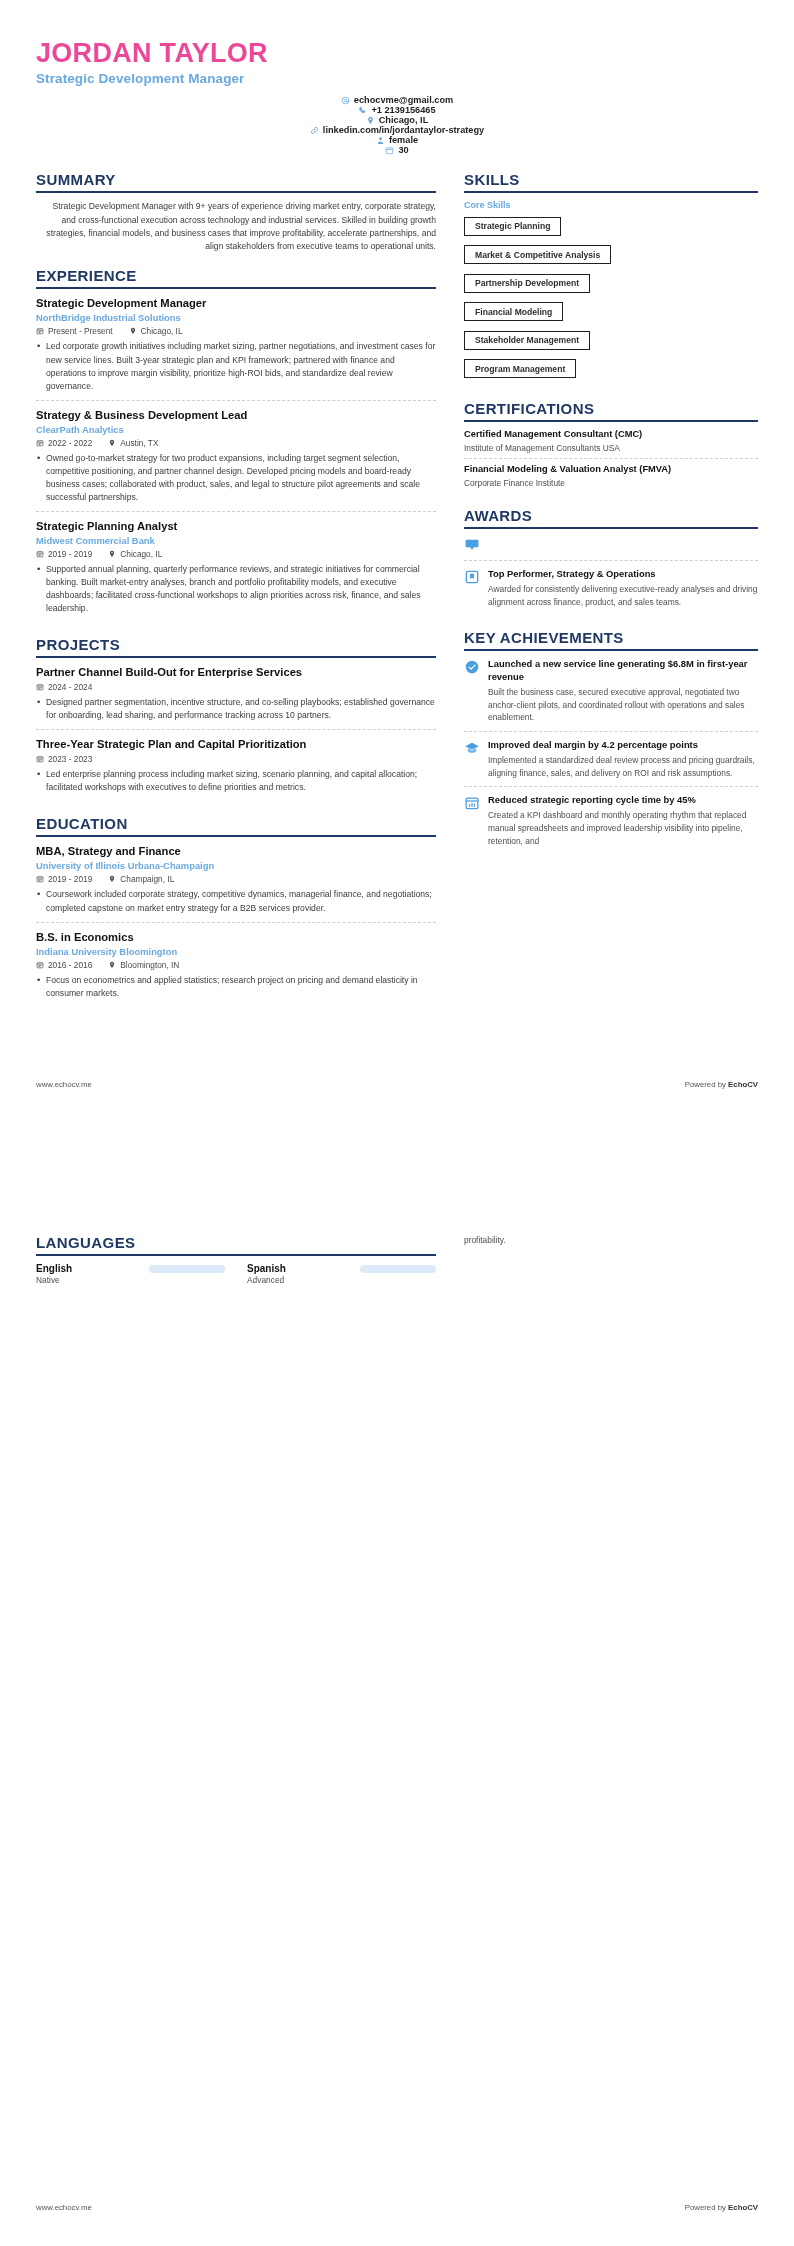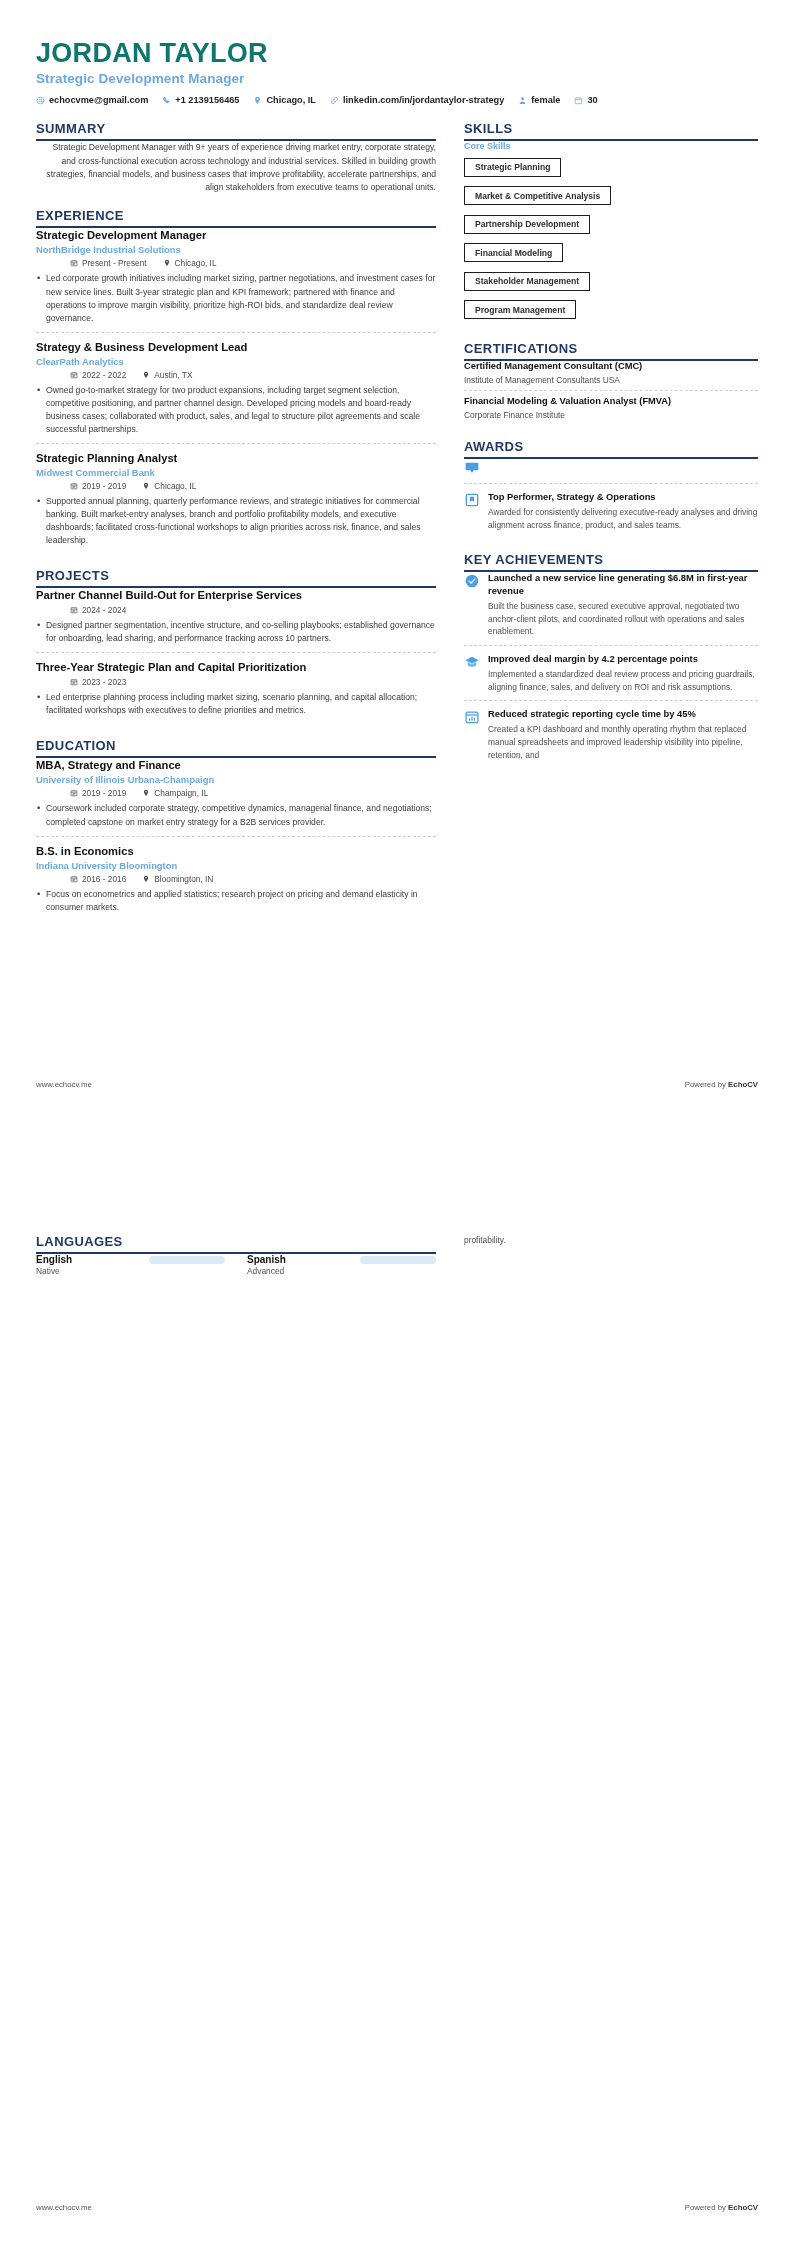--- a/index.html
+++ b/index.html
@@ -17,75 +17,77 @@
     background: #ffffff;
     padding: 38px 36px 0 36px;
   }
   .page + .page { border-top: 1px solid #ffffff; }
 
   
   .hdr-name {
     font-size: 27px;
     font-weight: 700;
     letter-spacing: 0.3px;
-    color: #0f766e;
+    color: #ec4899;
     line-height: 1.12;
   }
   .hdr-title {
     font-size: 13.5px;
     font-weight: 700;
     color: #6aa9e0;
     margin-top: 3px;
     letter-spacing: 0.1px;
   }
   .contact-row {
     display: flex;
     flex-wrap: wrap;
     align-items: center;
     gap: 0 14px;
     margin-top: 9px;
     font-size: 9.2px;
     font-weight: 700;
     color: #1f1f1f;
+    flex-direction: column;
   }
   .contact-item { display: flex; align-items: center; gap: 4px; white-space: nowrap; }
   .ci-ico { display: inline-flex; width: 9px; height: 9px; color: #6aa9e0; flex: 0 0 9px; }
   .ci-ico svg { width: 9px; height: 9px; display: block; }
 
   
   .cols { display: flex; gap: 28px; margin-top: 16px; align-items: flex-start; }
   .col-left { width: 400px; flex: 0 0 400px; }
   .col-right { width: 294px; flex: 0 0 294px; }
 
   
   .sec { margin-bottom: 14px; }
   .sec-h {
-    font-size: 13px;
+    font-size: 15px;
     font-weight: 700;
     color: #1f3864;
     letter-spacing: 0.4px;
     padding-bottom: 3px;
     border-bottom: 2px solid #1f3864;
+    margin-bottom: 7px;
   }
 
   .summary-text {
     font-size: 8.6px;
     line-height: 1.55;
     color: #3b3b3b;
     text-align: right;
   }
 
   
   .entry { padding-bottom: 7px; margin-bottom: 7px; border-bottom: 1px dashed #cfcfcf; }
   .entry.last { border-bottom: none; margin-bottom: 0; }
   .e-title { font-size: 11.2px; font-weight: 700; color: #111111; line-height: 1.25; }
   .e-org { font-size: 9.4px; font-weight: 700; color: #6aa9e0; margin-top: 2px; }
   .e-meta {
     display: flex; align-items: center; gap: 16px;
-    margin-top: 3px; font-size: 8.3px; color: #4a4a4a; margin-left: 34px;
+    margin-top: 3px; font-size: 8.3px; color: #4a4a4a;
   }
   .e-meta .mi { display: flex; align-items: center; gap: 4px; }
   .e-meta .mi-ico { width: 8px; height: 8px; color: #4a4a4a; display: inline-flex; }
   .e-meta .mi-ico svg { width: 8px; height: 8px; display: block; }
   .e-bullets { list-style: none; margin-top: 4px; }
   .e-bullets li {
     position: relative;
     padding-left: 10px;
     font-size: 8.6px;
     line-height: 1.52;

